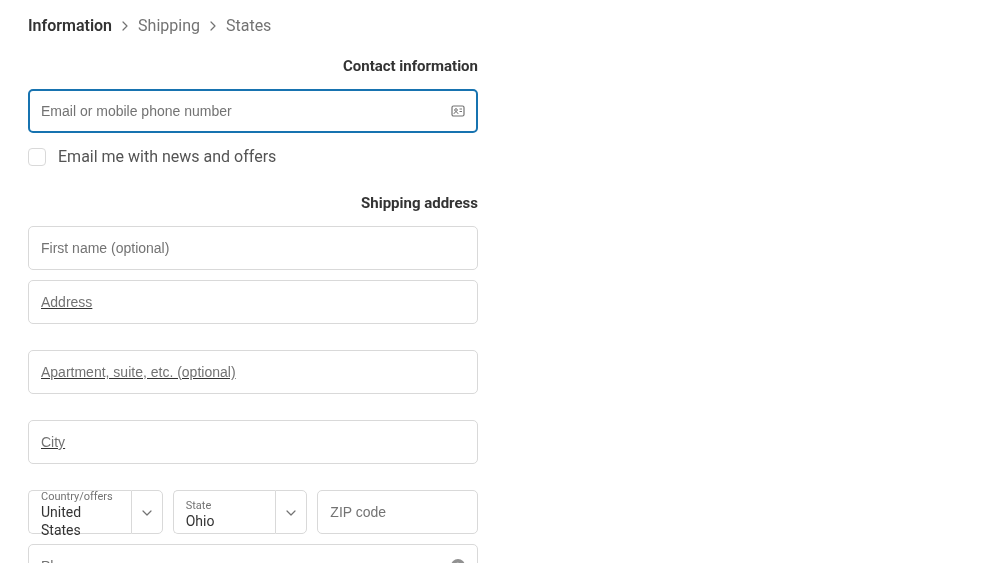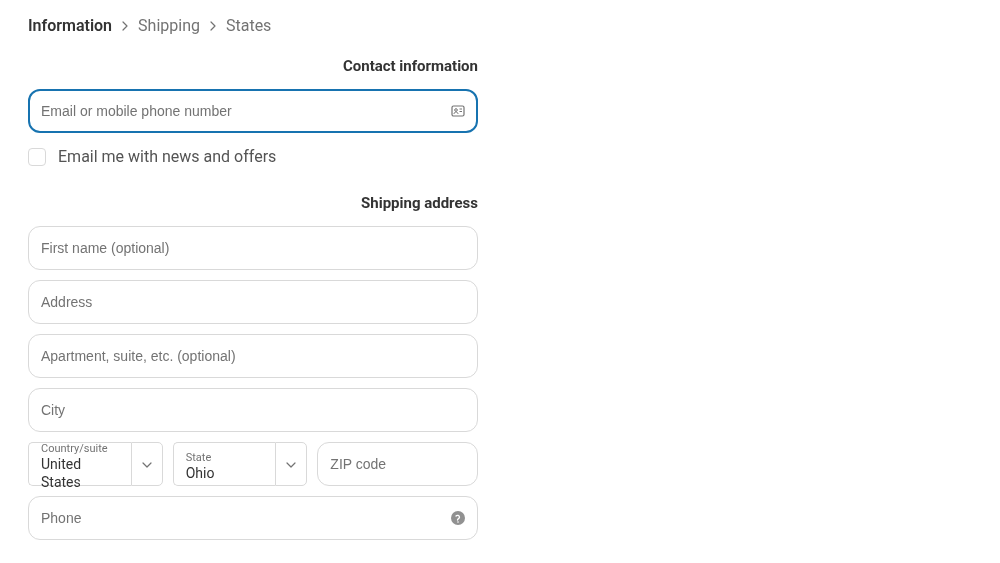--- a/index.html
+++ b/index.html
@@ -26,35 +26,35 @@
       font-weight: 700;
       color: #333;
       margin-bottom: 14px;
       text-align: right;
     }
     .section { margin-bottom: 28px; width: 450px; }
     .input {
       width: 100%;
       height: 44px;
       border: 1px solid #d9d9d9;
-      border-radius: 12px;
+      border-radius: 5px;
       padding: 0 12px;
       font-size: 14px;
       color: #333;
       background: #fff;
       outline: none;
     }
     .input::placeholder { color: #737373; }
     .input.focused {
       border: 2px solid #1773b0;
       padding: 0 11px;
     }
     .row { display: flex; gap: 10px; margin-bottom: 10px; }
     .row > * { flex: 1; }
-    .row.single { margin-bottom: 10px; }
+    .row.single { margin-bottom: 26px; text-decoration: underline; }
     .checkbox-row {
       display: flex;
       align-items: center;
       gap: 12px;
       margin-top: 14px;
     }
     .checkbox {
       width: 18px;
       height: 18px;
       border: 1px solid #d9d9d9;
@@ -168,21 +168,21 @@
     <input class="input" type="text" placeholder="Apartment, suite, etc. (optional)" style="">
   </div>
 
   <div class="row single">
     <input class="input" type="text" placeholder="City" style="">
   </div>
 
   <div class="row">
     <div class="select-wrap">
       <div class="select-body">
-        <span class="select-label">Country/suite</span>
+        <span class="select-label">Country/offers</span>
         <span class="select-value">United States</span>
       </div>
       <div class="select-btn">
         <span>
           <svg width="10" height="10" viewBox="0 0 10 10">
               <path d="M1 3l4 4 4-4" stroke="#737373" stroke-width="1.2" fill="none" stroke-linecap="round" stroke-linejoin="round"></path>
             </svg>
         </span>
       </div>
     </div>

